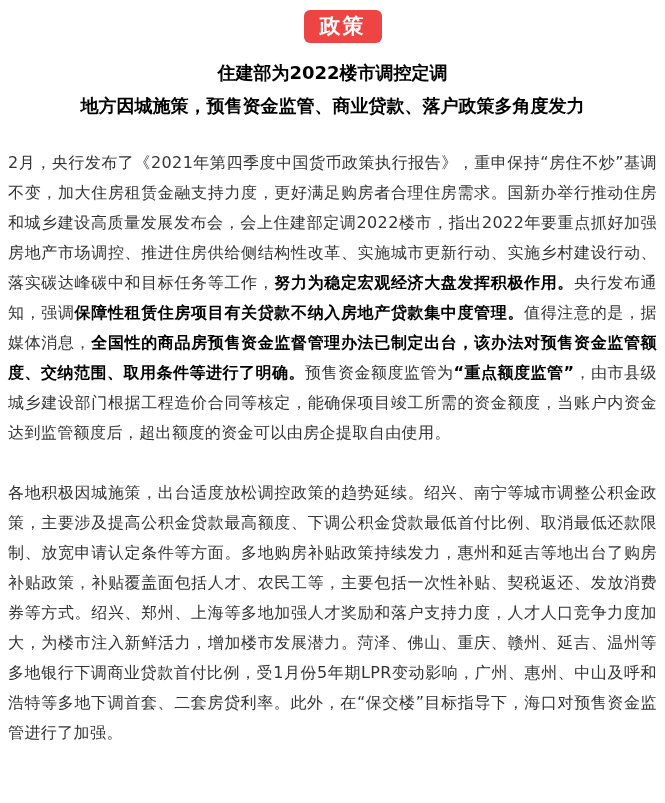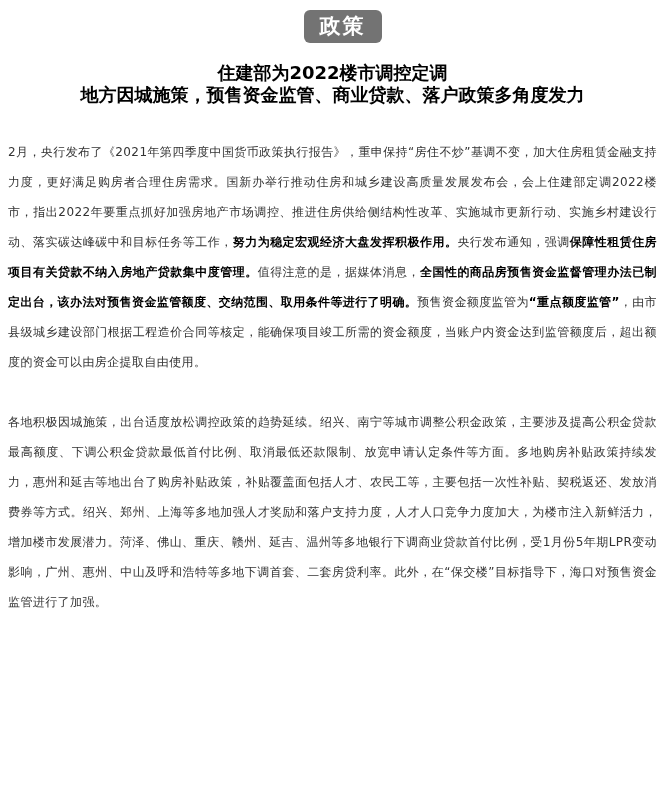--- a/index.html
+++ b/index.html
@@ -35,51 +35,51 @@
     letter-spacing: 2px;
   }
   .title-line {
     margin: 0;
     text-align: center;
     color: #000000;
     font-size: 18px;
     font-weight: bold;
     line-height: 22px;
   }
-  .title-line.first { margin-bottom: 0; text-align: center; }
+  .title-line.first { margin-bottom: 11px; text-align: center; }
   .title-line.second { margin-bottom: 31px; }
   .section-heading {
     margin: 0 0 34px 0;
     text-align: center;
     color: #000000;
     font-size: 17px;
     font-weight: bold;
     line-height: 21px;
   }
   .body-text p {
     margin: 0 0 30px 0;
-    font-size: 12px;
+    font-size: 16px;
     line-height: 30px;
     letter-spacing: 0.4px;
     text-align: justify;
     color: #333333;
   }
   .body-text p:last-child { margin-bottom: 0; }
   .body-text span.bold {
     font-weight: bold;
     color: #000000;
   }
 </style>
 </head>
 <body>
 
 <div class="page">
 
   <div class="badge-wrap">
-    <span class="badge" style="background: #737373; color: rgb(255, 255, 255); margin-left: 20px;">政策</span>
+    <span class="badge" style="background: #ef4444; color: rgb(255, 255, 255); margin-left: 20px;">政策</span>
   </div>
 
   <h1 class="title-line first">住建部为2022楼市调控定调</h1>
 
   <h2 class="title-line second">地方因城施策，预售资金监管、商业贷款、落户政策多角度发力</h2>
 
 
   <div class="body-text">
     <p><span>2月，央行发布了《2021年第四季度中国货币政策执行报告》，重申保持“房住不炒”基调不变，加大住房租赁金融支持力度，更好满足购房者合理住房需求。国新办举行推动住房和城乡建设高质量发展发布会，会上住建部定调2022楼市，指出2022年要重点抓好加强房地产市场调控、推进住房供给侧结构性改革、实施城市更新行动、实施乡村建设行动、落实碳达峰碳中和目标任务等工作，</span><span class="bold">努力为稳定宏观经济大盘发挥积极作用。</span><span>央行发布通知，强调</span><span class="bold">保障性租赁住房项目有关贷款不纳入房地产贷款集中度管理。</span><span>值得注意的是，据媒体消息，</span><span class="bold">全国性的商品房预售资金监督管理办法已制定出台，该办法对预售资金监管额度、交纳范围、取用条件等进行了明确。</span><span>预售资金额度监管为</span><span class="bold">“重点额度监管”</span><span>，由市县级城乡建设部门根据工程造价合同等核定，能确保项目竣工所需的资金额度，当账户内资金达到监管额度后，超出额度的资金可以由房企提取自由使用。</span></p>
     <p><span>各地积极因城施策，出台适度放松调控政策的趋势延续。绍兴、南宁等城市调整公积金政策，主要涉及提高公积金贷款最高额度、下调公积金贷款最低首付比例、取消最低还款限制、放宽申请认定条件等方面。多地购房补贴政策持续发力，惠州和延吉等地出台了购房补贴政策，补贴覆盖面包括人才、农民工等，主要包括一次性补贴、契税返还、发放消费券等方式。绍兴、郑州、上海等多地加强人才奖励和落户支持力度，人才人口竞争力度加大，为楼市注入新鲜活力，增加楼市发展潜力。菏泽、佛山、重庆、赣州、延吉、温州等多地银行下调商业贷款首付比例，受1月份5年期LPR变动影响，广州、惠州、中山及呼和浩特等多地下调首套、二套房贷利率。此外，在“保交楼”目标指导下，海口对预售资金监管进行了加强。</span></p>

